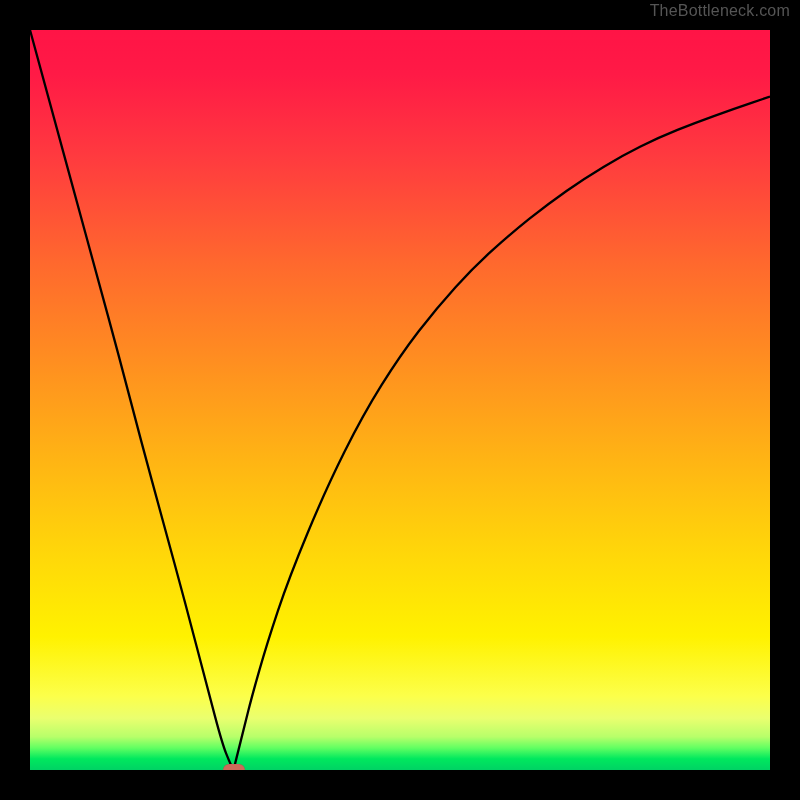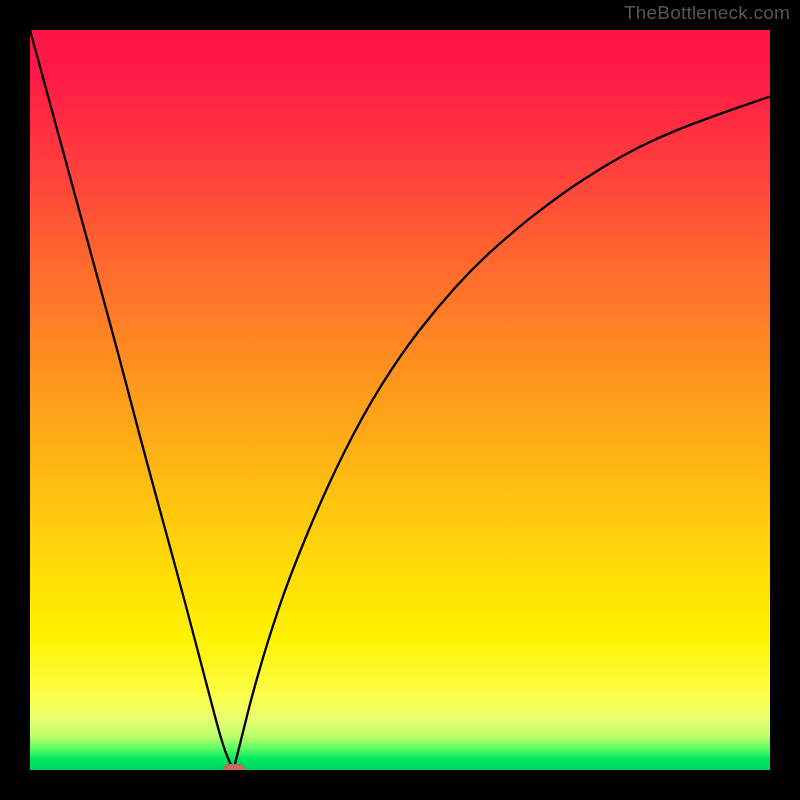--- a/index.html
+++ b/index.html
@@ -15,21 +15,21 @@
     position: relative;
     width: 800px;
     height: 800px;
     background: #000;
   }
   .watermark {
     position: absolute;
     top: 2px;
     right: 10px;
     color: #555;
-    font-size: 19px;
+    font-size: 16px;
     font-weight: 500;
     letter-spacing: 0.2px;
     z-index: 10;
     user-select: none;
   }
   .plot {
     position: absolute;
     left: 30px;
     top: 30px;
     width: 740px;

